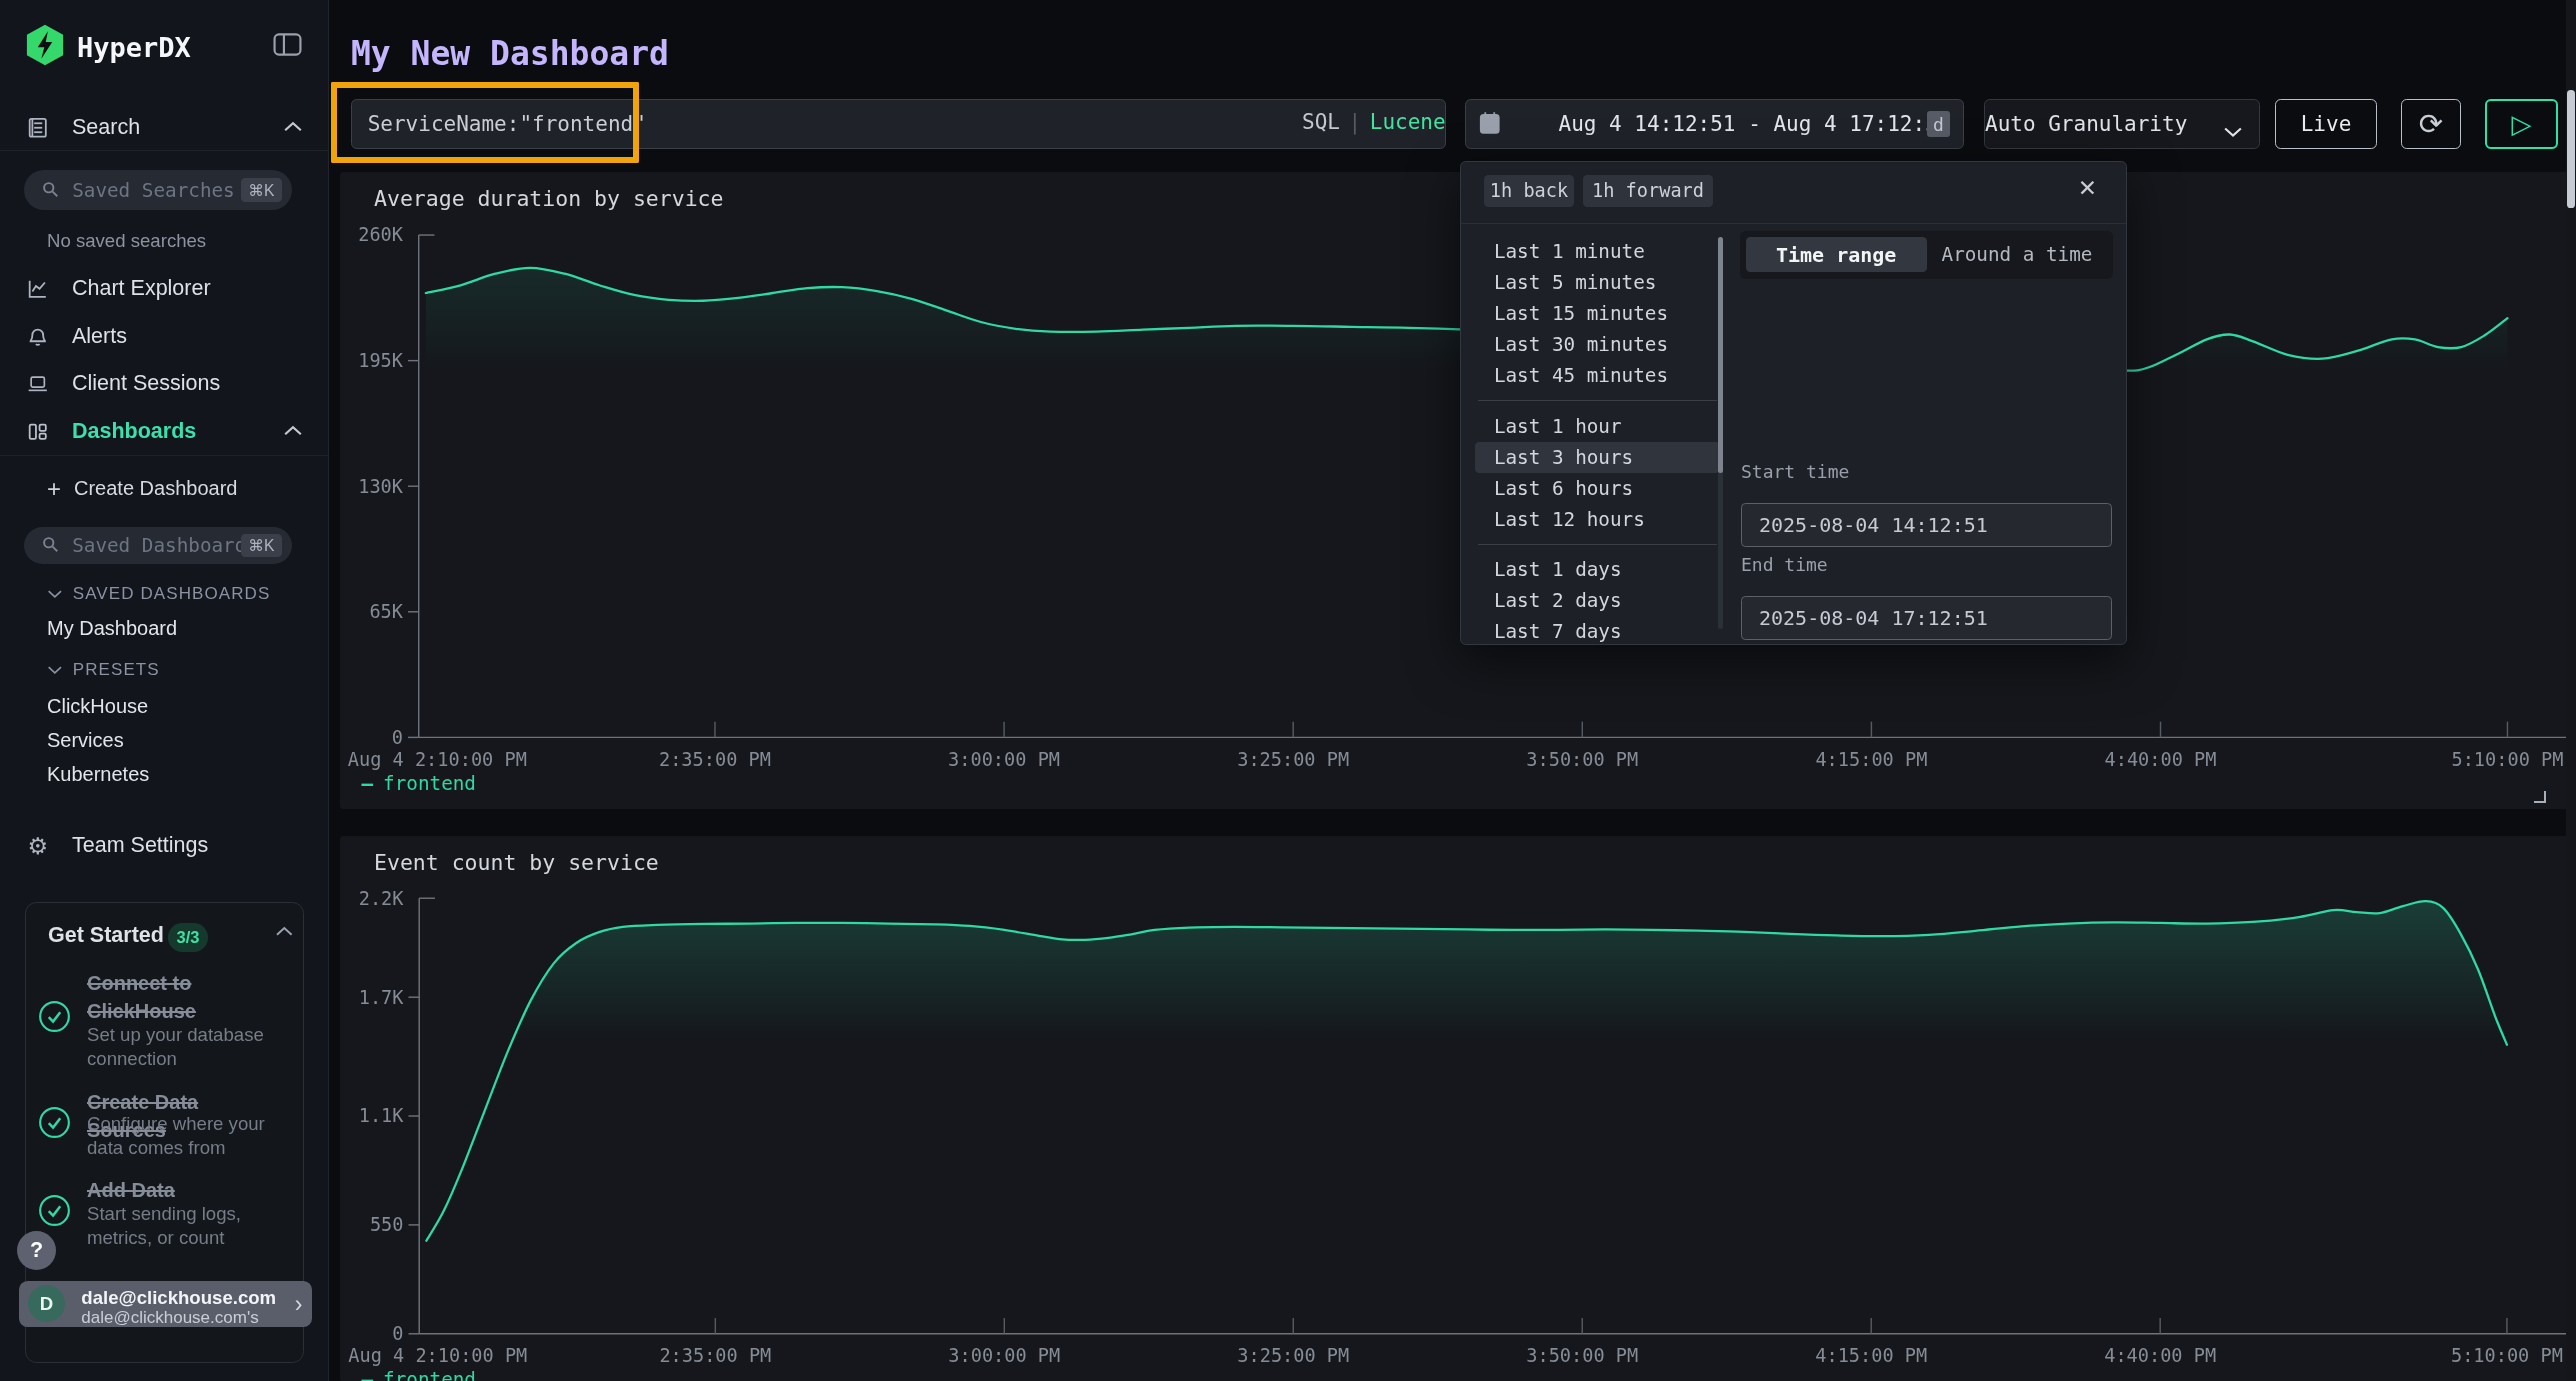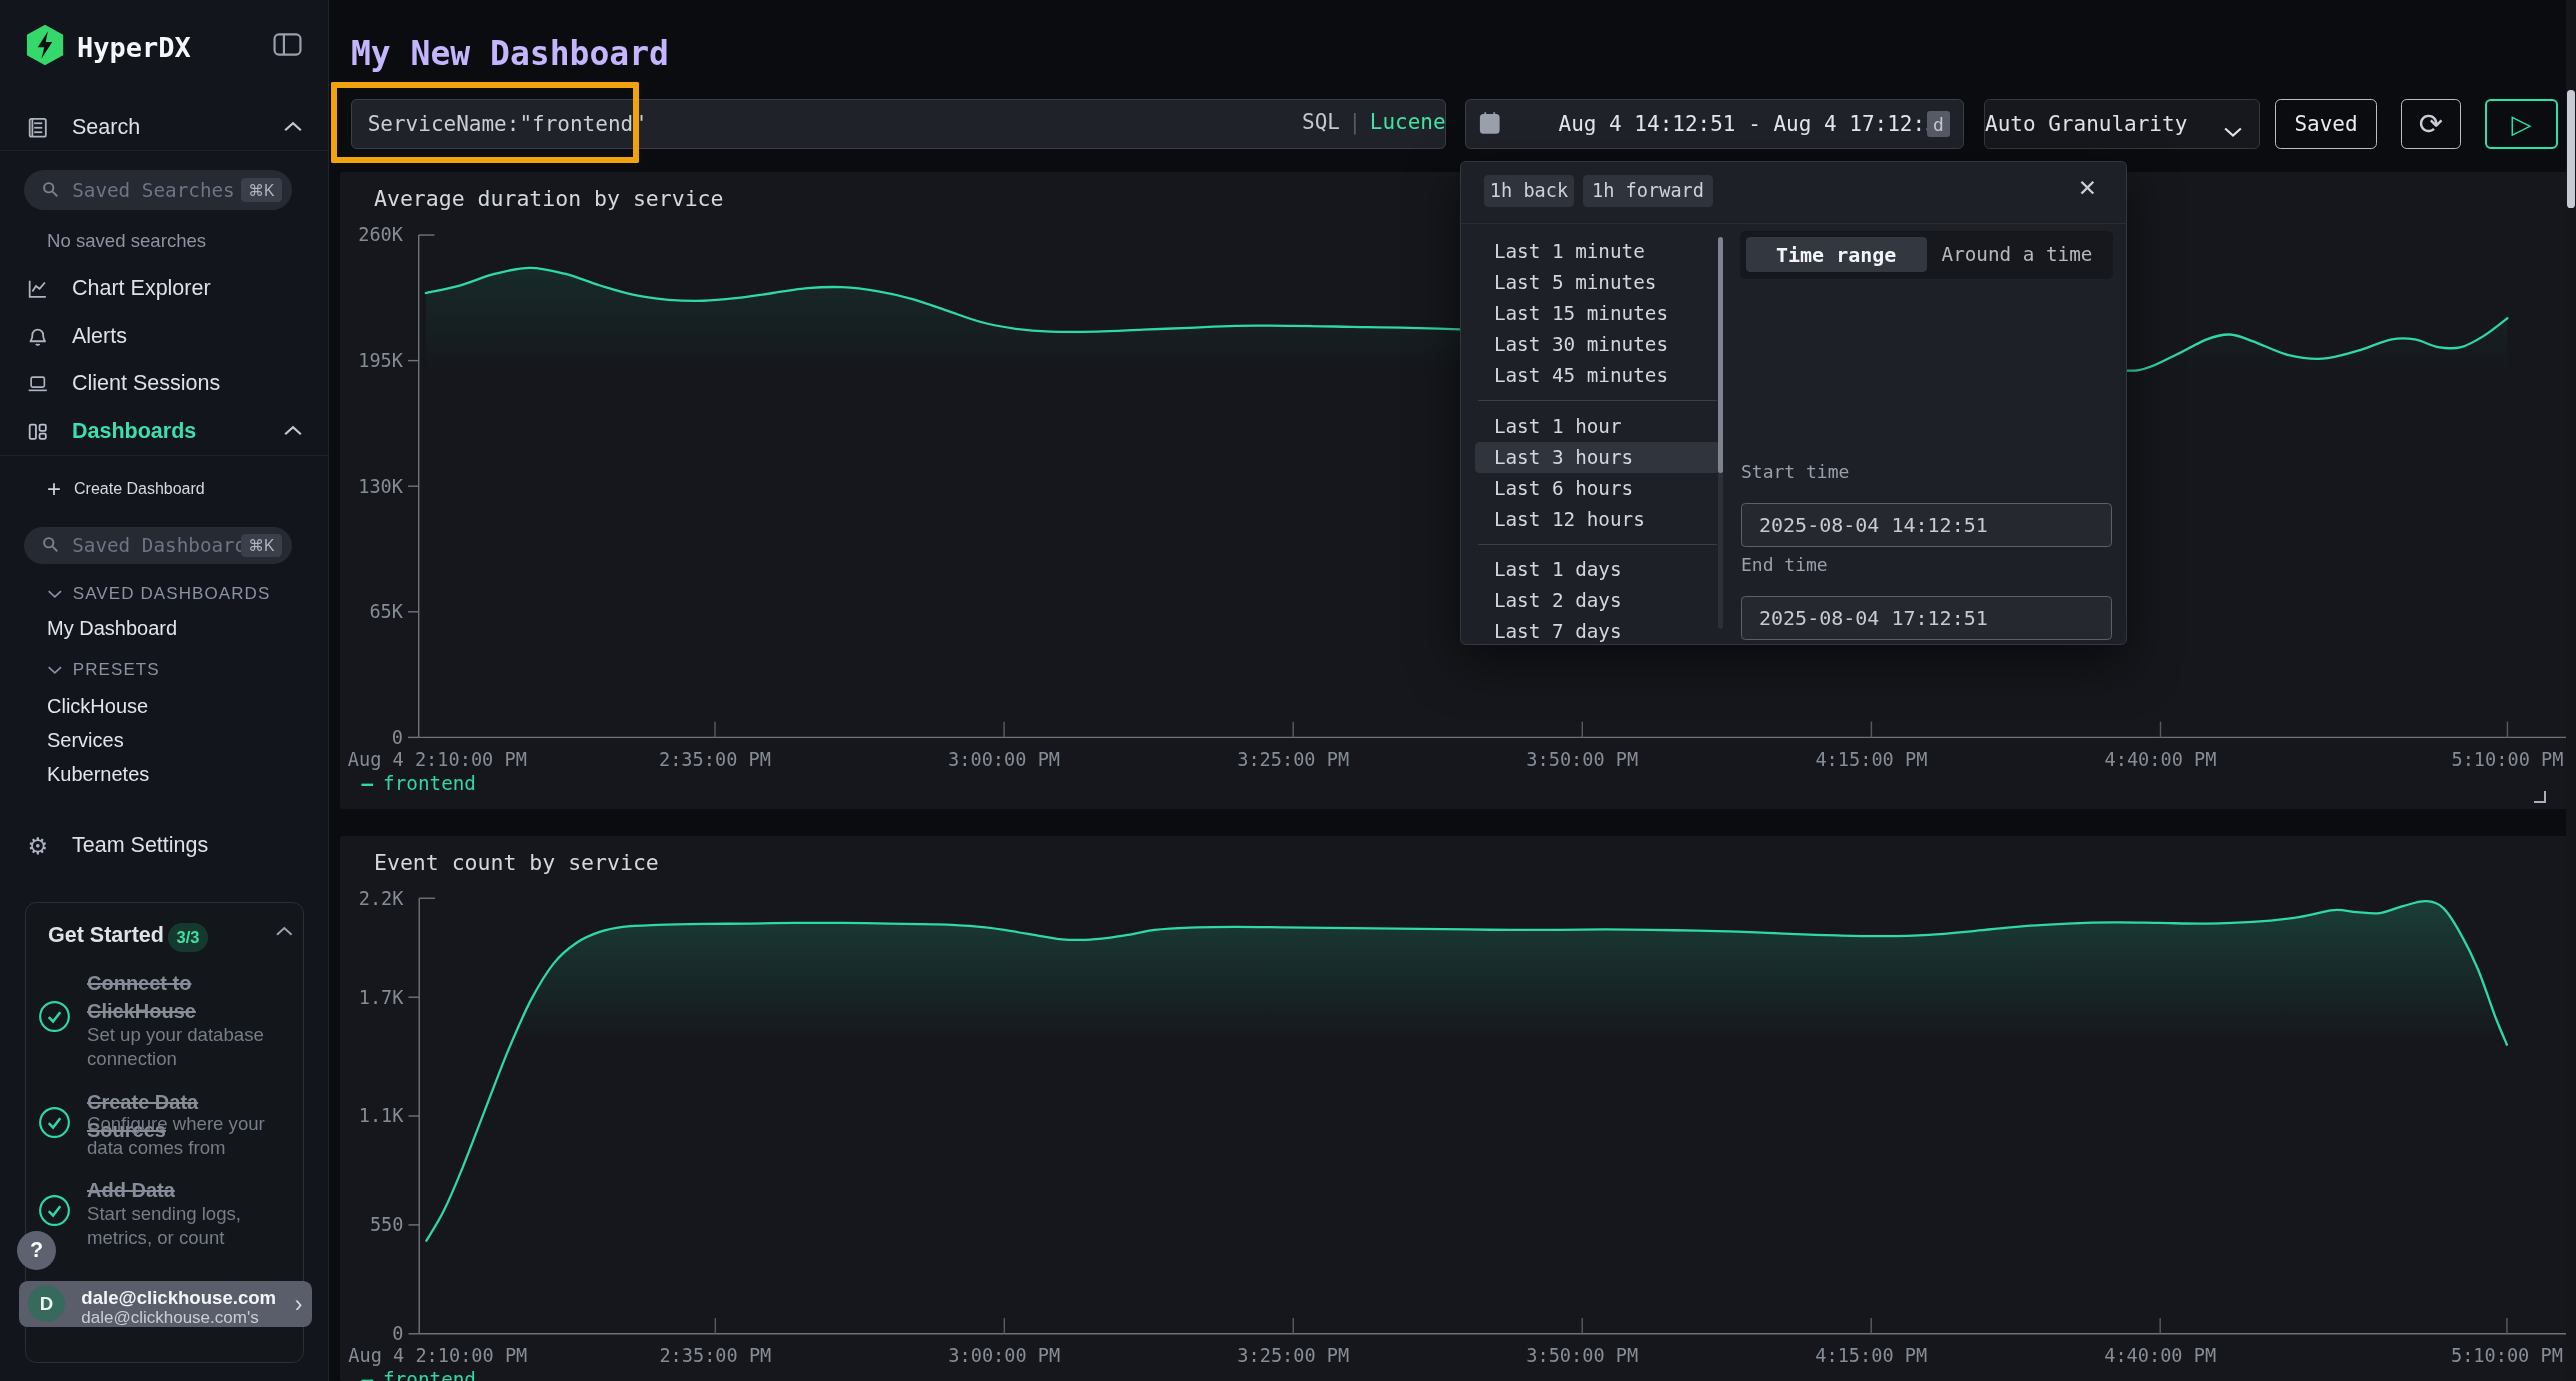--- a/index.html
+++ b/index.html
@@ -205,21 +205,21 @@
       <span class="chev">
         <svg width="20" height="11.4" viewBox="0 0 28 16" fill="none" stroke="#c3c8d2" stroke-width="3">
             <polyline points="3,13 14,3 25,13"></polyline>
           </svg>
       </span>
     </div>
     <div class="divider" style="top:455px;"></div>
 
     <div class="srow" style="top:472px;">
       <span class="abs" style="left:47px; font-size:24px; color:#cfd3da;">+</span>
-      <span class="abs" style="left:74px; font-size:16px; color:#d6dae1;">Create Dashboard</span>
+      <span class="abs" style="left:74px; font-size:20px; color:#d6dae1;">Create Dashboard</span>
     </div>
 
     <div class="pill" style="top:527px; height:37px;">
       <span style="margin-left:17px;">
         <svg width="18.6" height="18.6" viewBox="0 0 24 24" fill="none" stroke="#7b8190" stroke-width="2.5">
             <circle cx="10" cy="10" r="6"></circle>
             <line x1="15" y1="15" x2="21" y2="21"></line>
           </svg>
       </span>
       <span class="ph mono">Saved Dashboards</span>
@@ -315,21 +315,21 @@
   </div>
 
   <div id="granularity" class="mono">
     <span>Auto Granularity</span>
     <span class="abs" style="left:238px; top:18.6px;">
       <svg width="20" height="12" viewBox="0 0 28 16" fill="none" stroke="#dfe2e8" stroke-width="3">
           <polyline points="3,3 14,13 25,3"></polyline>
         </svg>
     </span>
   </div>
-  <div id="live-btn" class="btn mono">Saved</div>
+  <div id="live-btn" class="btn mono">Live</div>
   <div id="refresh-btn" class="btn">
       <span>⟳</span>
     </div>
   <div id="play-btn" class="btn">
       <span>▷</span>
     </div>
 
   <section id="panel1" class="panel">
     <div class="chart-title mono">Average duration by service</div>
     <svg id="svg1" class="abs" style="left:0; top:0;" width="2229" height="637" viewBox="0 0 3115 890">

